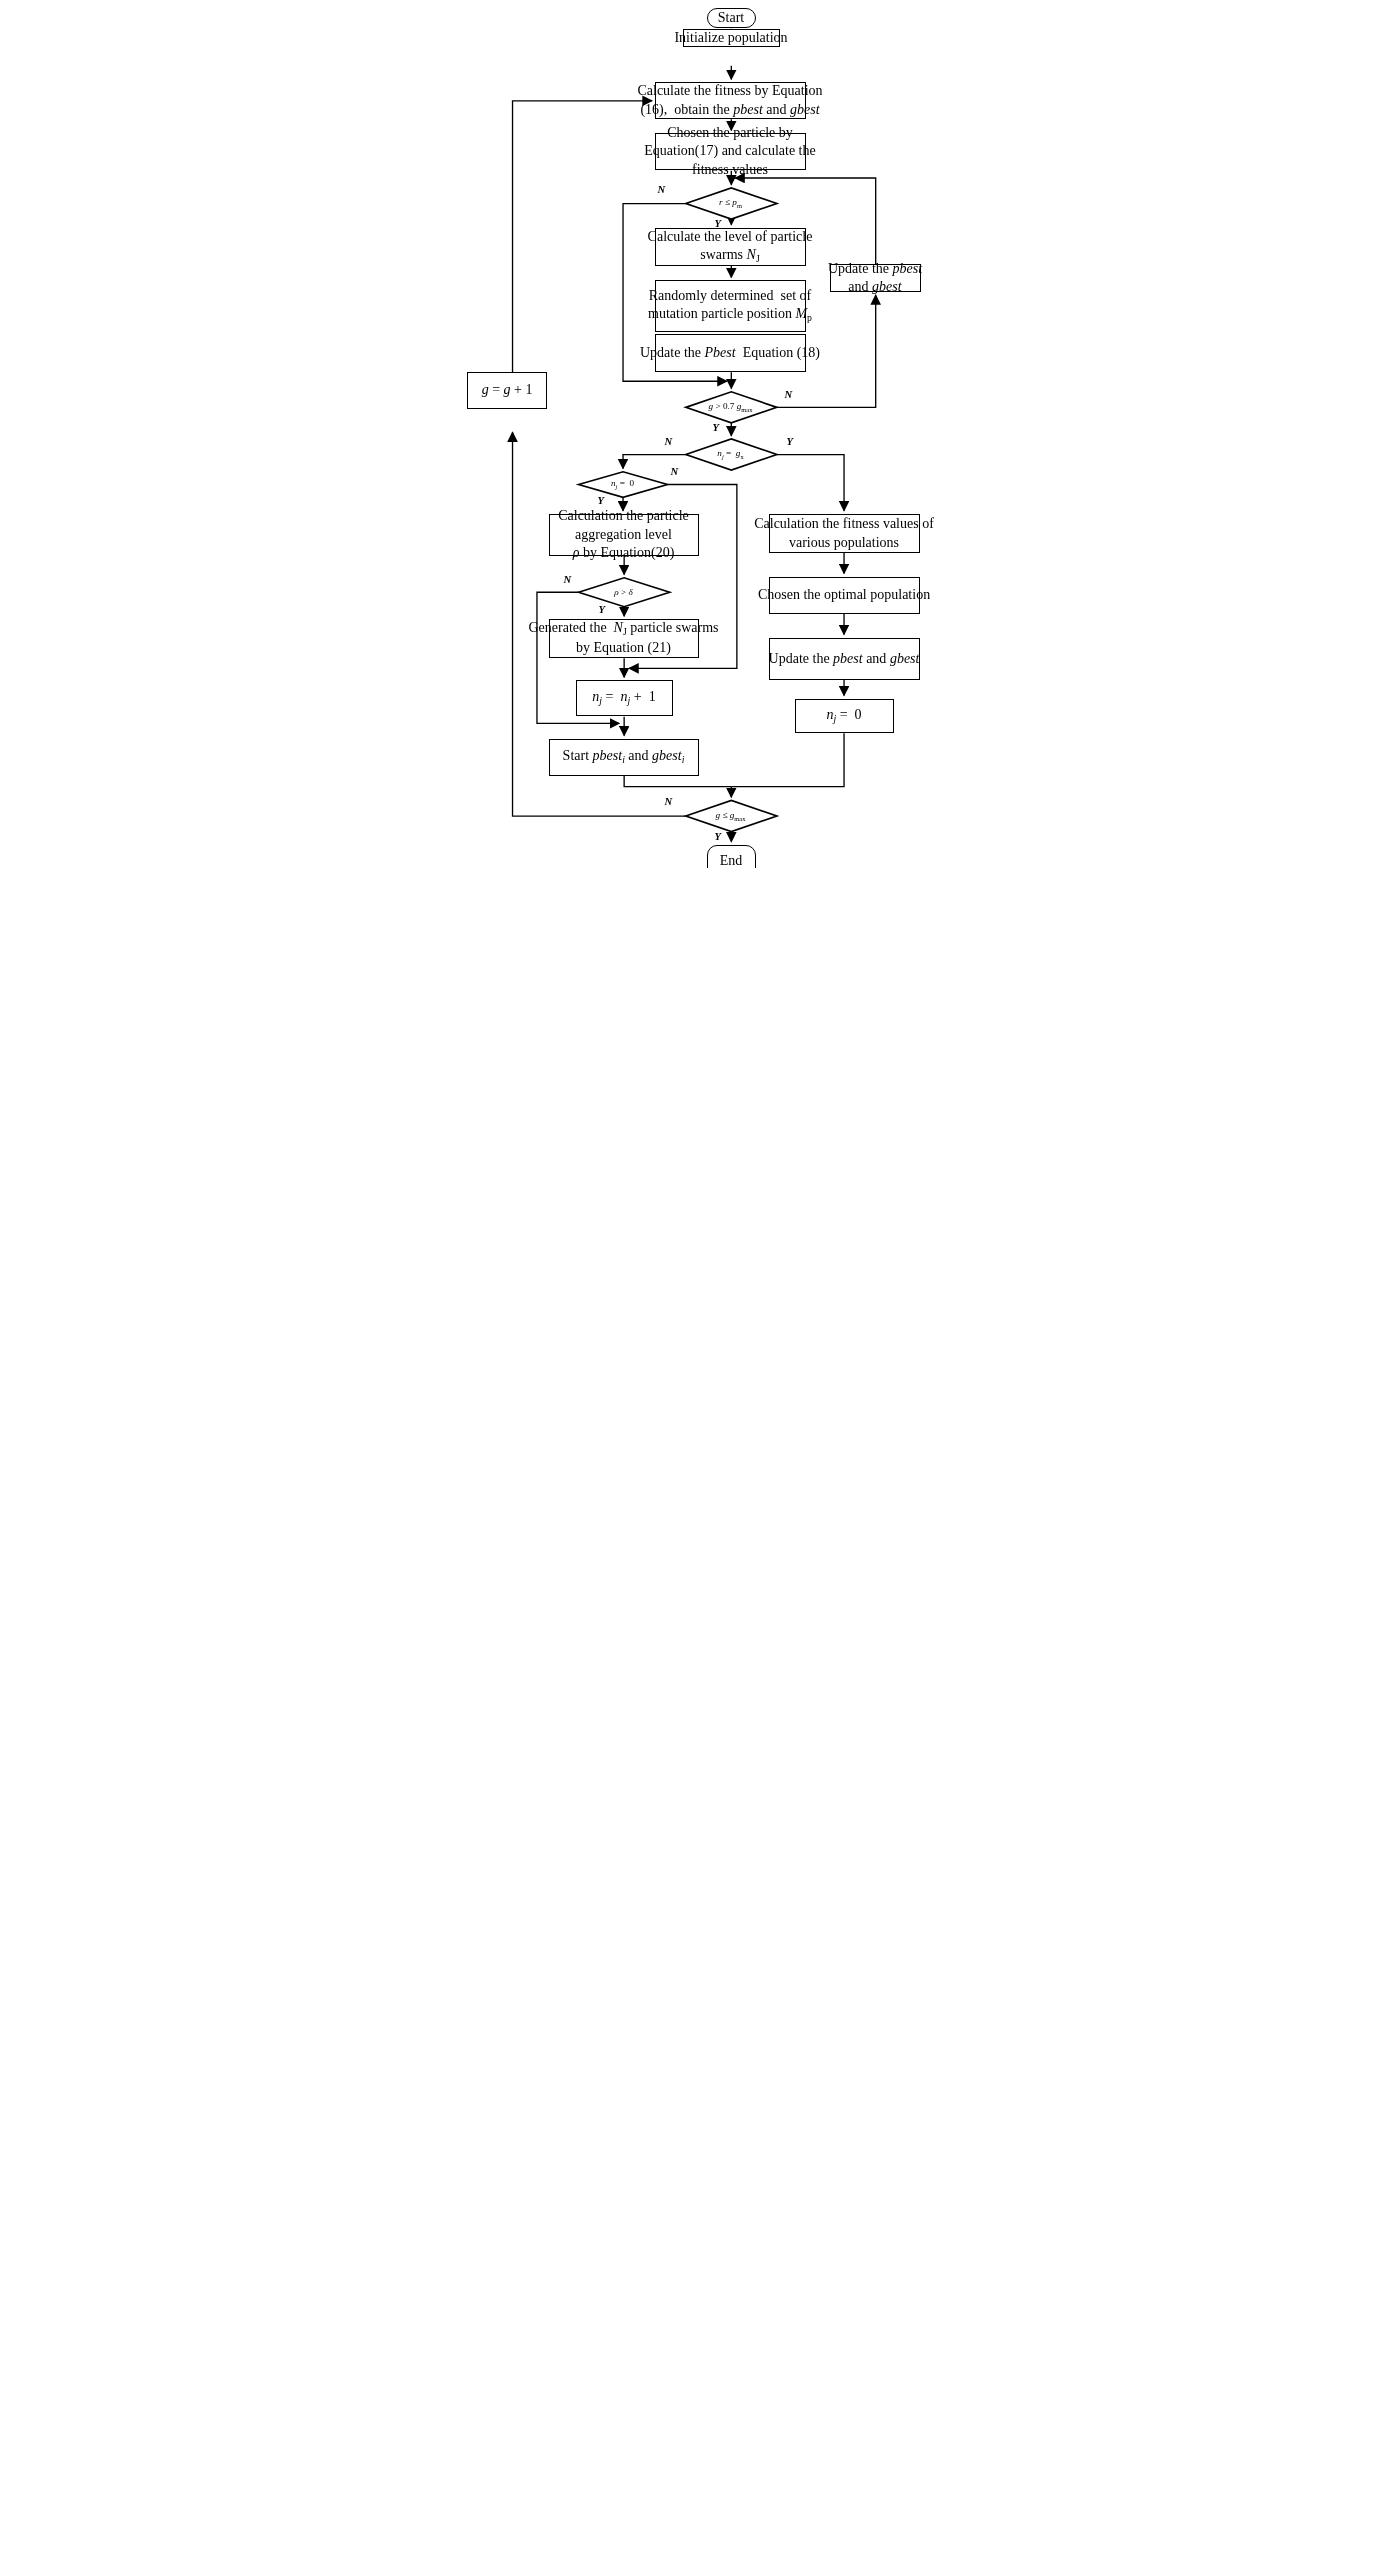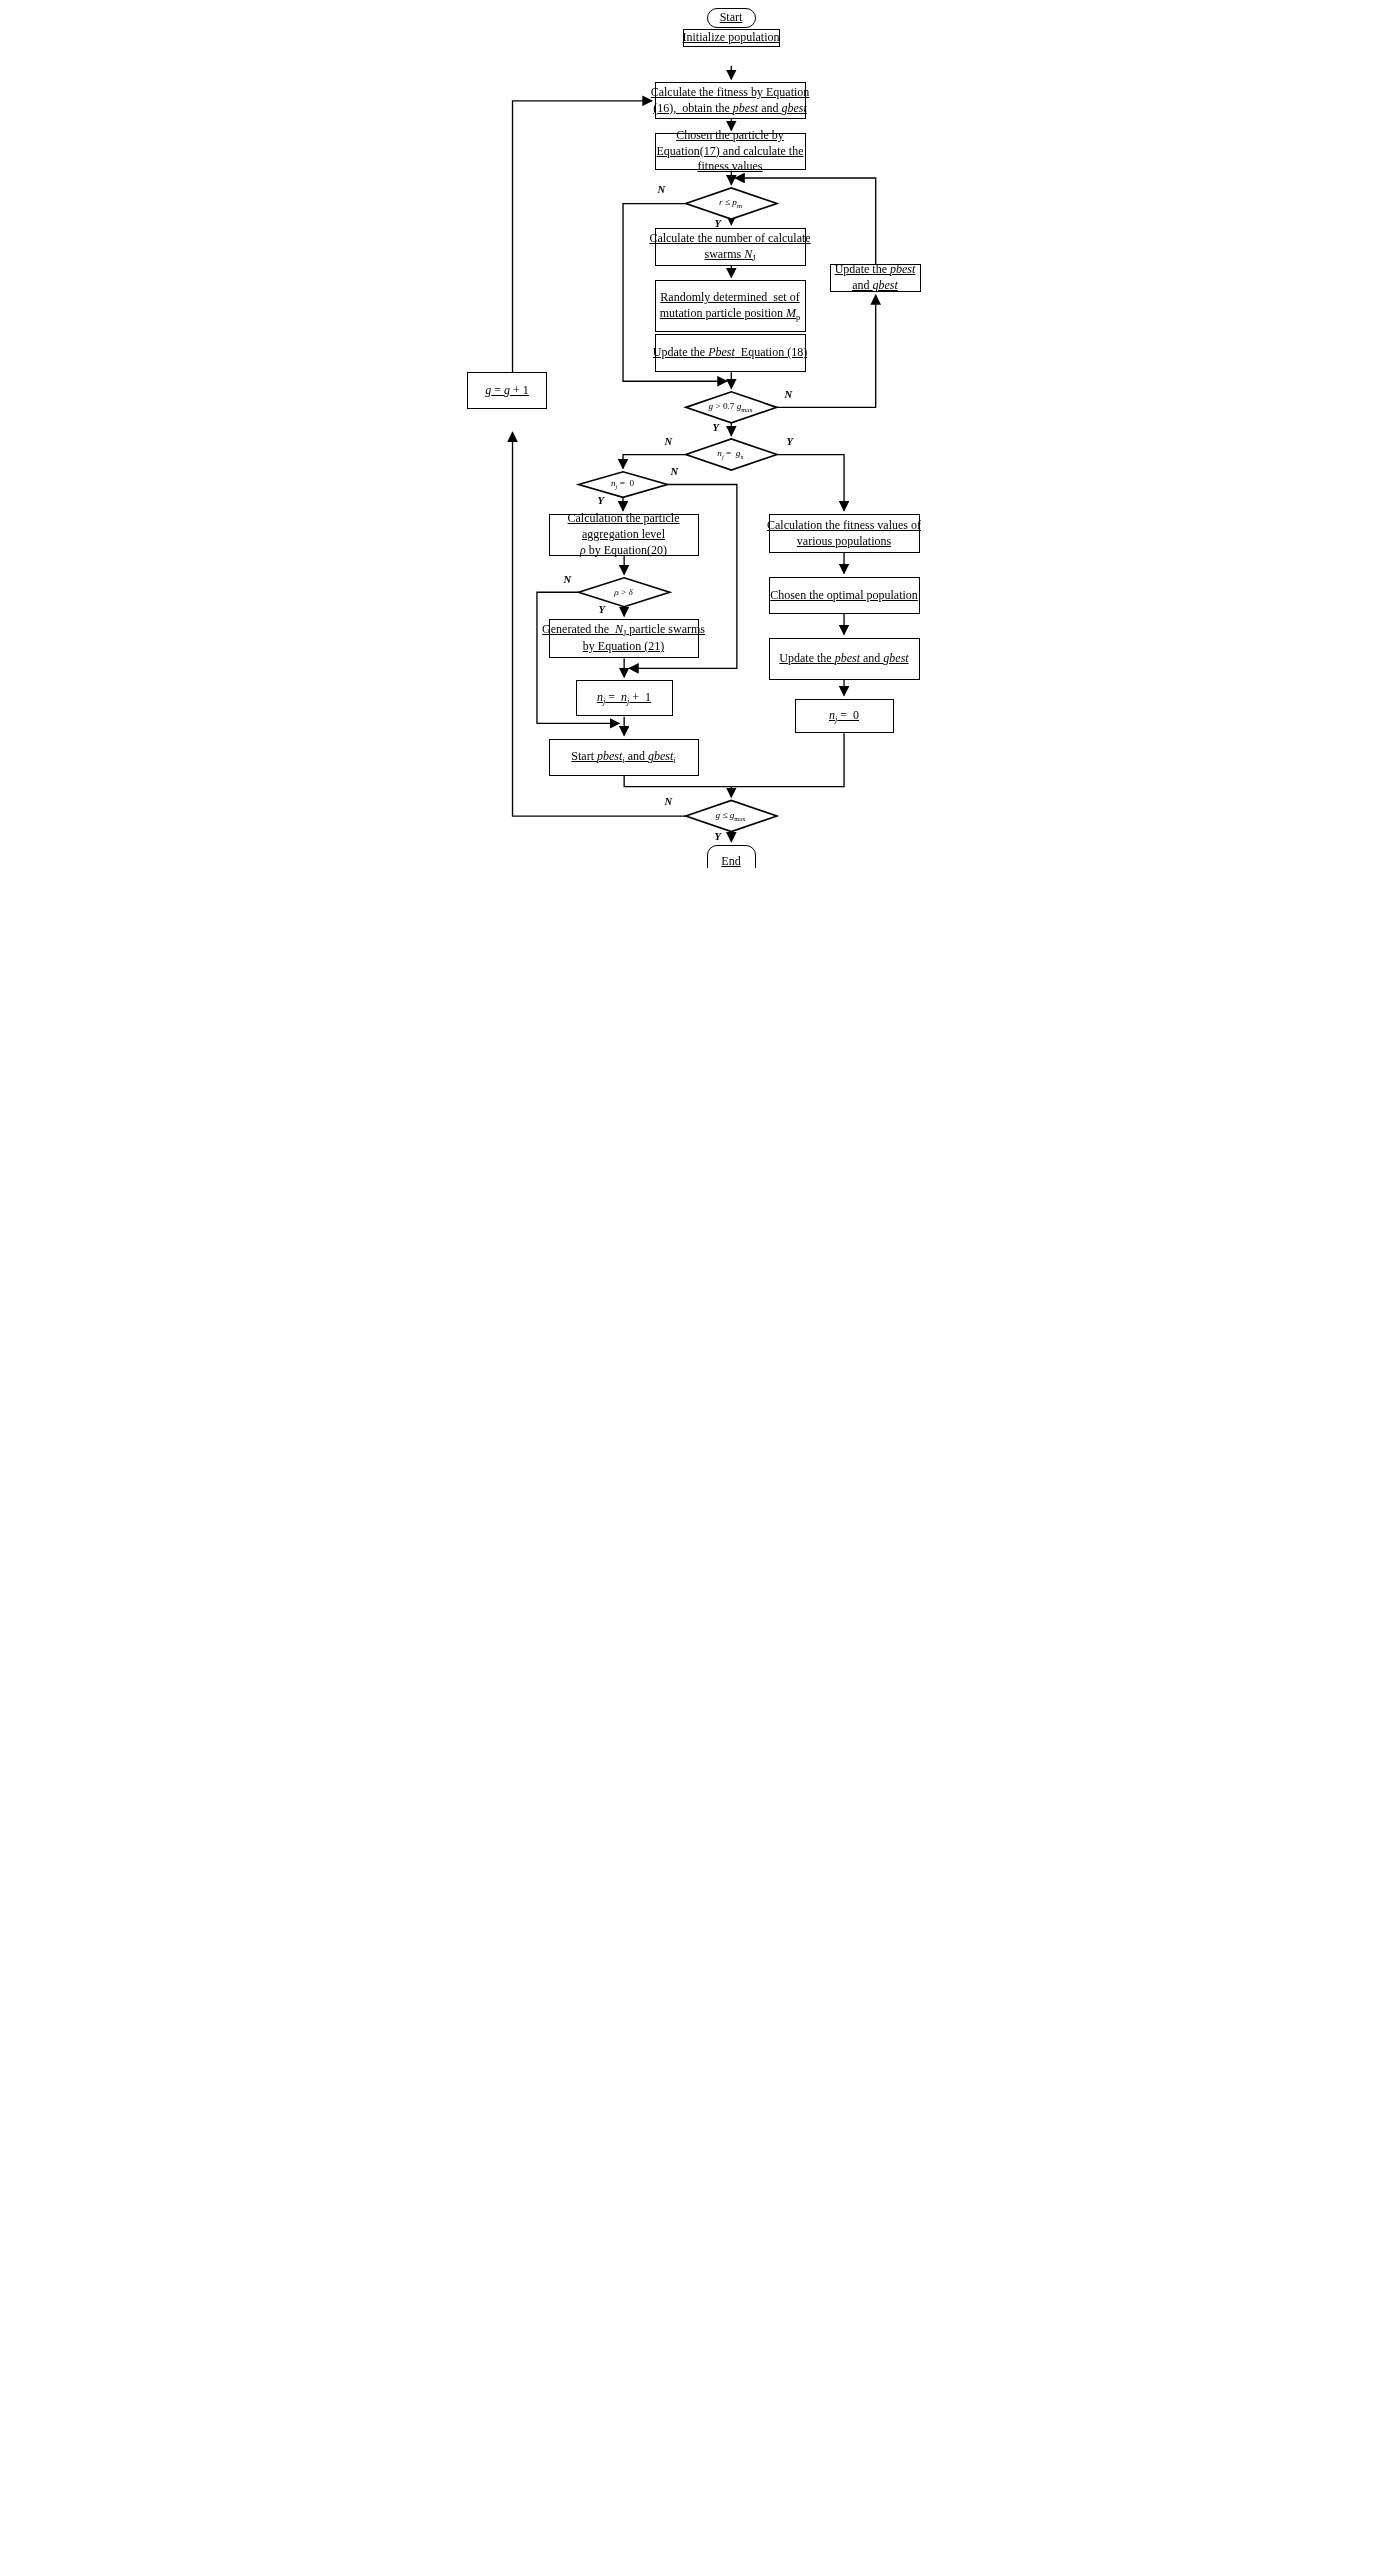--- a/index.html
+++ b/index.html
@@ -25,23 +25,22 @@
     position: absolute;
     z-index: 2;
     display: flex;
     flex-direction: column;
     justify-content: center;
     align-items: center;
     background: #fff;
     border: 1.4px solid #000;
     box-sizing: border-box;
     text-align: center;
-    font-size: 12px;
+    font-size: 14px;
     line-height: 1.32;
-    text-decoration: underline;
   }
   .terminal {
     border-radius: 10px;
     border-width: 1.7px;
   }
   .dlabel {
     position: absolute;
     z-index: 2;
     transform: translate(-50%, -50%);
     text-align: center;
@@ -131,21 +130,21 @@
   <div class="node" style="left:193px;top:82px;width:151px;height:37px">
       <div class="tline"><span>Calculate the fitness by Equation</span></div>
       <div class="tline"><span>(16),  obtain the </span><span class="seg-i">pbest</span><span> and </span><span class="seg-i">gbest</span></div>
     </div>
   <div class="node" style="left:193px;top:133px;width:151px;height:37px">
       <div class="tline"><span>Chosen the particle by</span></div>
       <div class="tline"><span>Equation(17) and calculate the</span></div>
       <div class="tline"><span>fitness values</span></div>
     </div>
   <div class="node" style="left:193px;top:228px;width:151px;height:38px">
-      <div class="tline"><span>Calculate the number of calculate</span></div>
+      <div class="tline"><span>Calculate the level of particle</span></div>
       <div class="tline"><span>swarms </span><span class="seg-i">N</span><span class="seg-sub">J</span></div>
     </div>
   <div class="node" style="left:193px;top:280px;width:151px;height:52px">
       <div class="tline"><span>Randomly determined  set of</span></div>
       <div class="tline"><span>mutation particle position </span><span class="seg-i">M</span><span class="seg-sub">p</span></div>
     </div>
   <div class="node" style="left:193px;top:334px;width:151px;height:38px">
       <div class="tline"><span>Update the </span><span class="seg-i">Pbest</span><span>  Equation (18)</span></div>
     </div>
   <div class="node" style="left:368px;top:264px;width:91px;height:28px">

